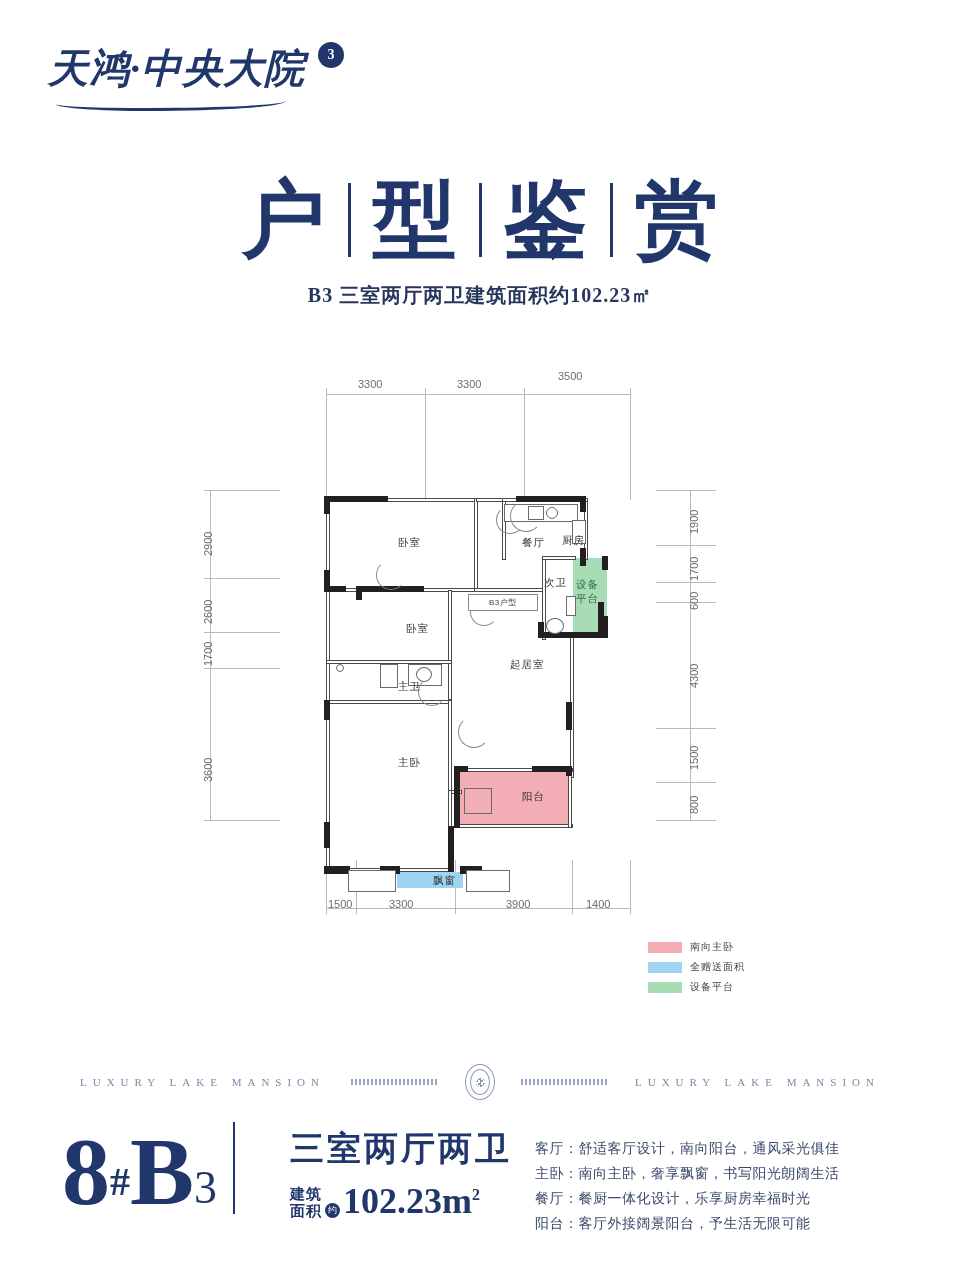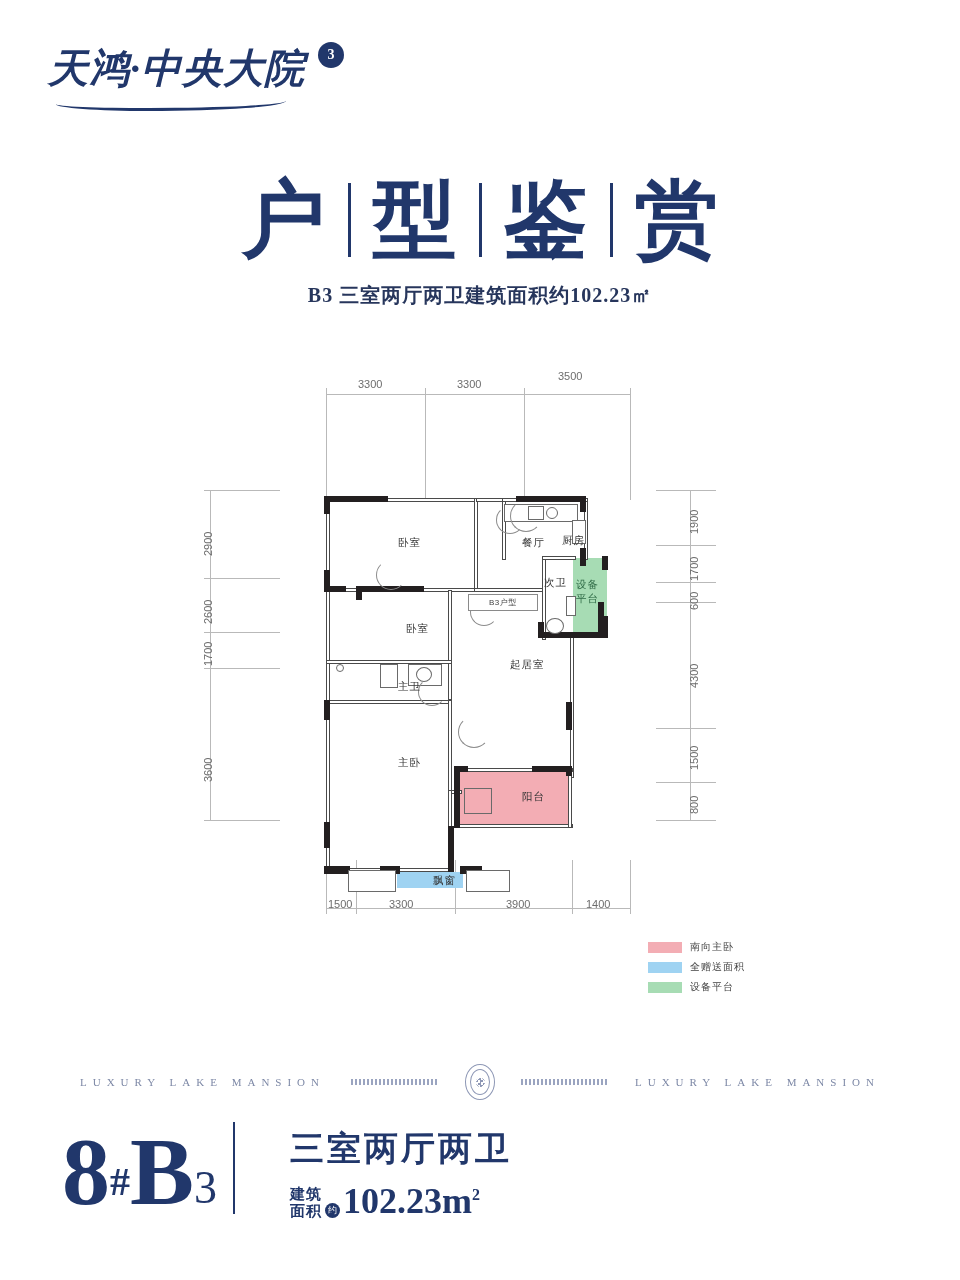--- a/index.html
+++ b/index.html
@@ -354,15 +354,21 @@
       <div class="rooms-line">三室两厅两卫</div>
       <div class="area-line">
         <div>
           <div class="area-lbl">建筑</div>
           <div class="area-lbl">面积</div>
         </div>
         <span class="area-about">约</span>
         <span class="area-num"><span>102.23m</span><sup>2</sup></span>
       </div>
     </div>
+    <div class="features">
+      <div class="feat">客厅：舒适客厅设计，南向阳台，通风采光俱佳</div>
+      <div class="feat">主卧：南向主卧，奢享飘窗，书写阳光朗阔生活</div>
+      <div class="feat">餐厅：餐厨一体化设计，乐享厨房幸福时光</div>
+      <div class="feat">阳台：客厅外接阔景阳台，予生活无限可能</div>
+    </div>
   </div>
 
 </div>
 
 </body></html>

